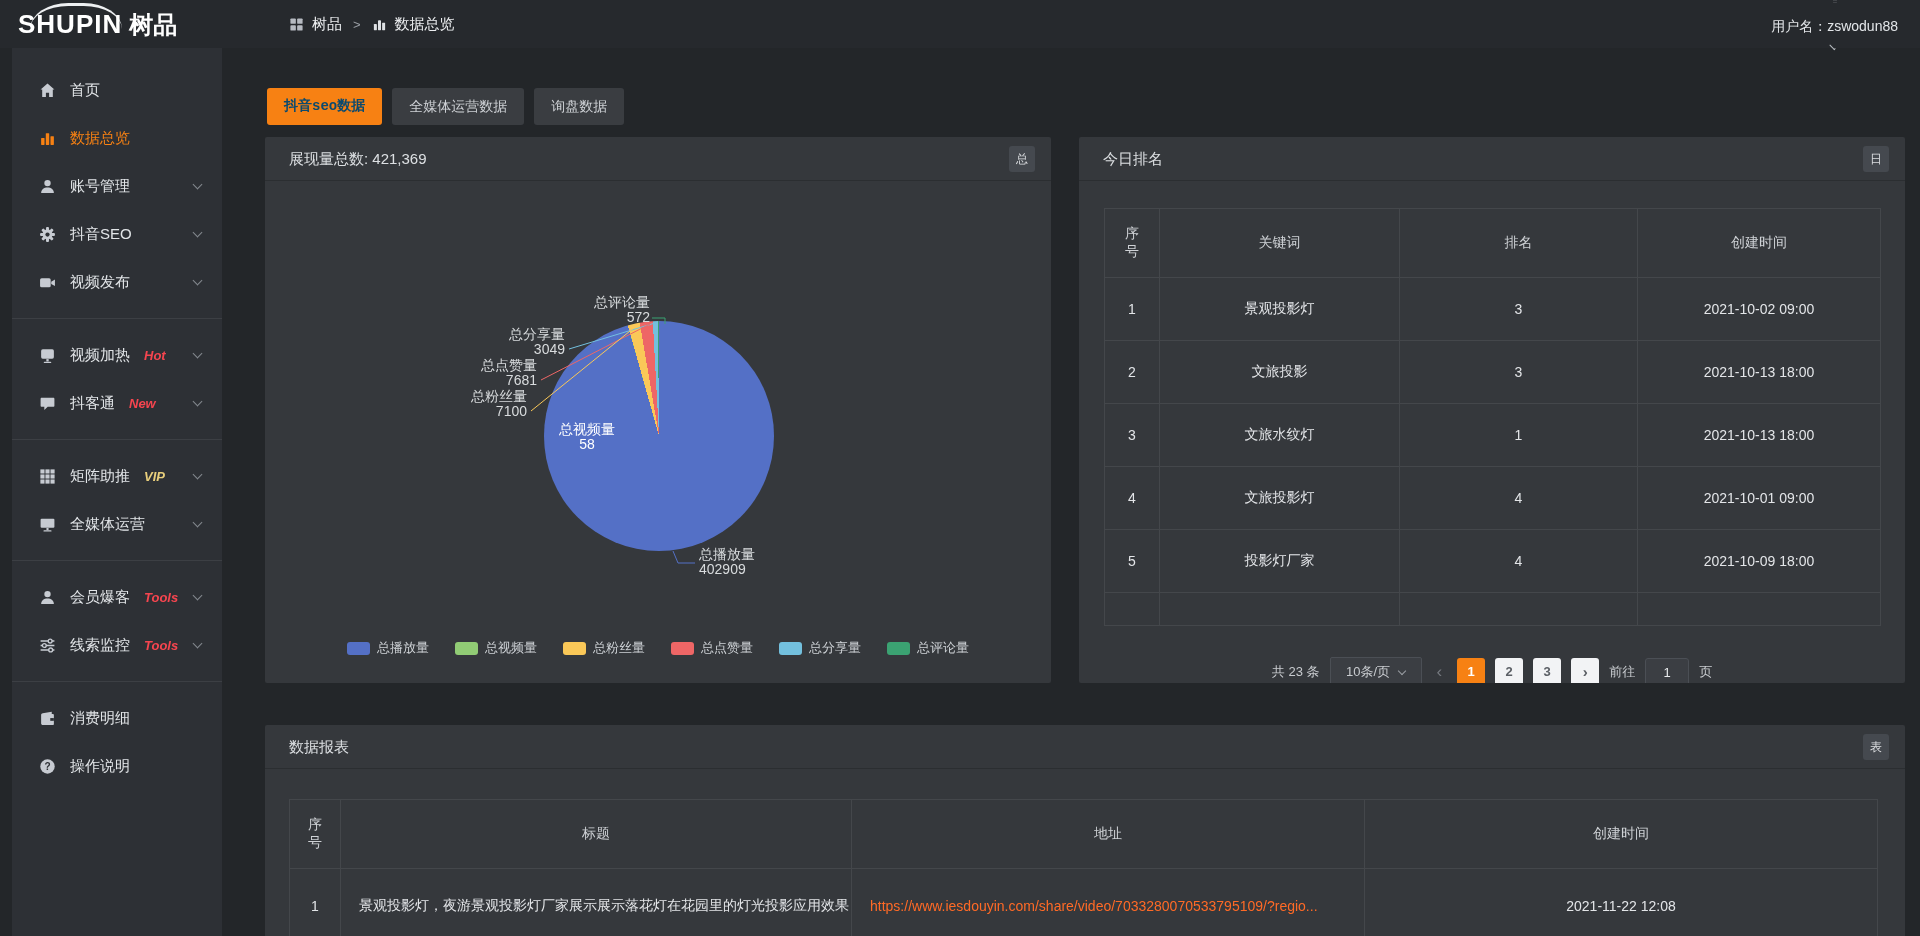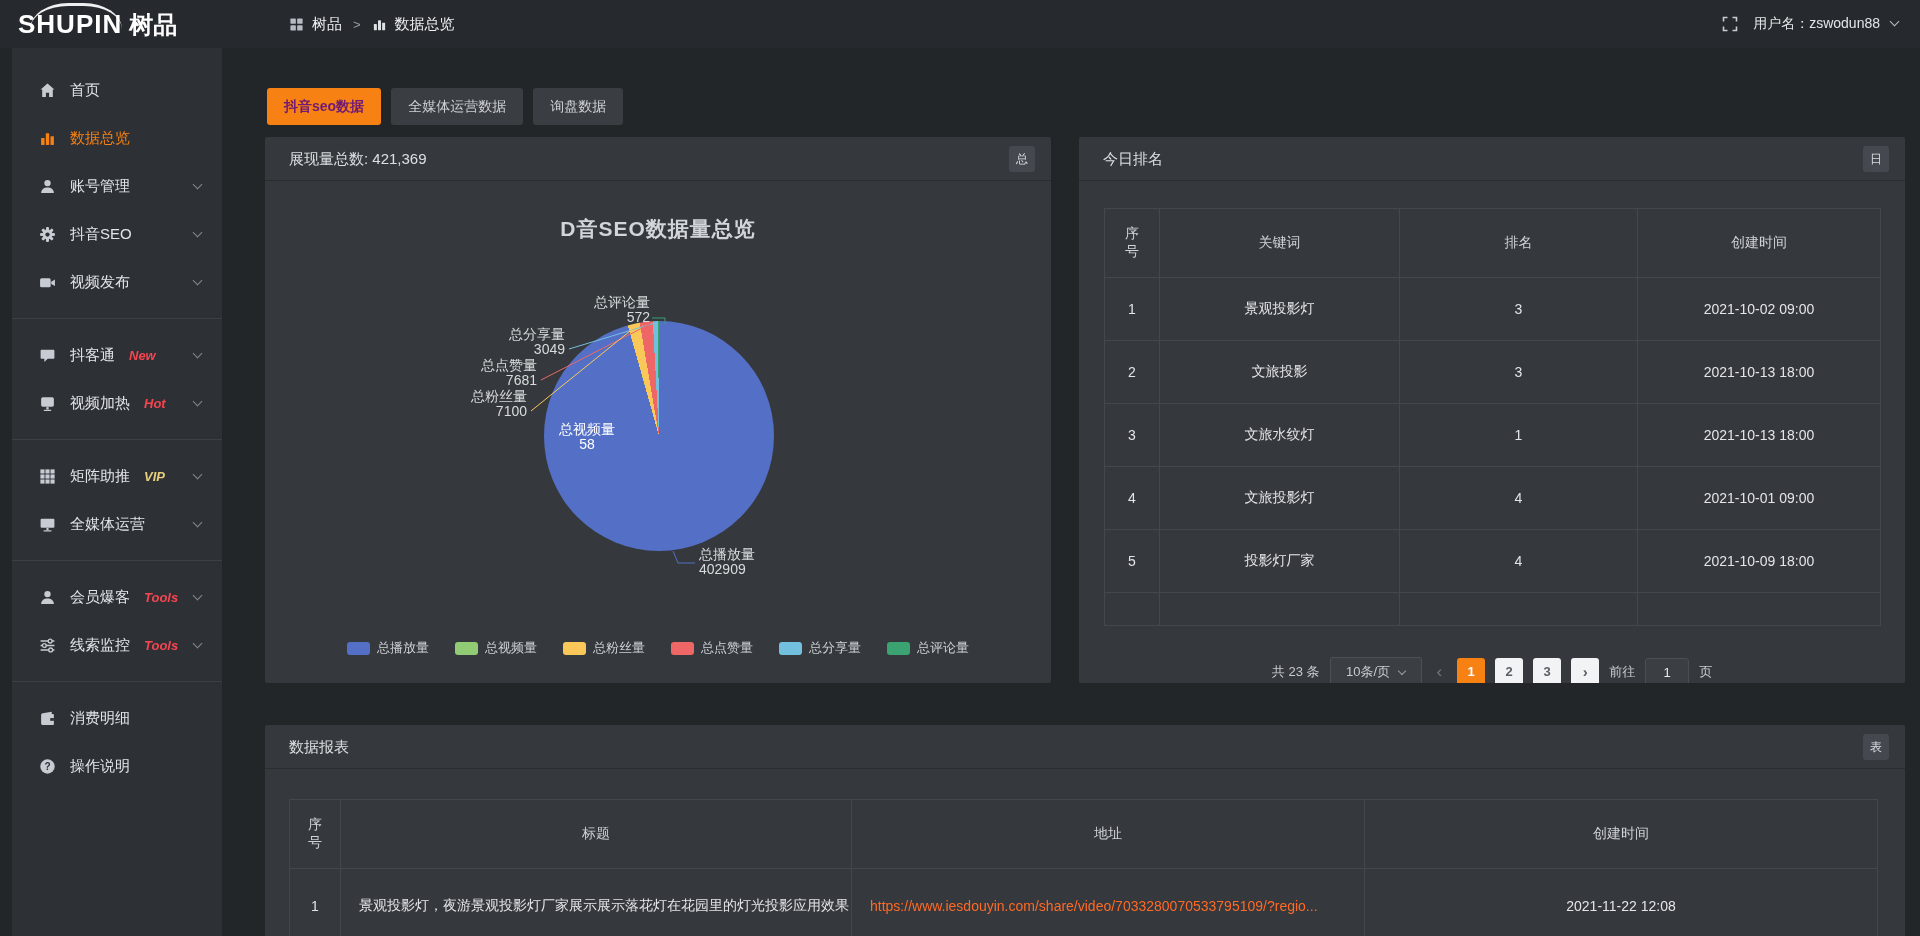--- a/index.html
+++ b/index.html
@@ -11,21 +11,21 @@
   .logo { position:absolute; left:18px; top:0; height:48px; width:240px; cursor:default; }
   .logo-arc { position:absolute; left:12px; top:3px; width:92px; height:26px;
     border-top:3px solid #eef0f2; border-radius:50% 50% 0 0 / 120% 120% 0 0; }
   .logo-text { position:absolute; left:0; top:9px; white-space:nowrap; color:#fff; font-weight:bold; }
   .logo-en { font-size:26px; letter-spacing:1px; }
   .logo-cn { font-size:24px; margin-left:7px; }
   .breadcrumb { position:absolute; left:289px; top:0; height:48px; display:flex; align-items:center; gap:8px;
     font-size:15px; color:#eceef0; }
   .bc-sep { color:#9a9ea4; font-size:13px; margin:0 3px; }
   .header-right { position:absolute; right:22px; top:0; height:48px; display:flex; align-items:center; gap:15px;
-    font-size:14px; color:#e3e6e9; }
+    font-size:14px; color:#e3e6e9;flex-direction:column; }
   .hr-caret { width:7px; height:7px; border-right:1.5px solid #b9bdc2; border-bottom:1.5px solid #b9bdc2;
     transform:rotate(45deg); margin-top:-5px; margin-left:-4px; }
 
   
   .sidebar { position:absolute; top:48px; left:12px; width:210px; height:888px; background:#2d3035; z-index:2;
     padding-top:18px; }
   .side-item { position:relative; height:48px; display:flex; align-items:center; padding-left:27px;
     cursor:pointer; color:#e2e5e8; }
   .s-icon { width:18px; display:flex; align-items:center; color:#c7cbd2; flex:none; }
   .s-icon svg { width:17px; height:17px; }
@@ -35,21 +35,21 @@
   .side-item.active, .side-item.active .s-icon { color:#f78113; }
   .s-chev { position:absolute; right:21px; top:19px; width:7px; height:7px;
     border-right:1.5px solid #84888f; border-bottom:1.5px solid #84888f; transform:rotate(45deg); }
   .side-divider { height:1px; background:#3c3f44; margin:12px 0; }
 
   
   main { position:absolute; left:210px; top:48px; width:1710px; height:888px; overflow:hidden; }
   .tabs { position:absolute; left:57px; top:40px; display:flex; gap:10px; }
   .tab { height:37px; padding:0 17px; line-height:37px; font-size:14px; background:#3a3d41; color:#ced1d5;
     border-radius:3px; cursor:pointer; }
-  .tab.active { background:#f78113; color:#701a75; font-weight:bold; }
+  .tab.active { background:#f78113; color:#0c4a6e; font-weight:bold;font-family:Liberation Mono, monospace; }
 
   .panel { position:absolute; background:#35383c; border-radius:2px; overflow:hidden; }
   .overview { left:55px; top:89px; width:786px; height:546px; }
   .ranking  { left:869px; top:89px; width:826px; height:546px; }
   .report   { left:55px; top:677px; width:1640px; height:280px; }
   .panel-head { height:44px; line-height:44px; padding:0 24px; font-size:15px; color:#dde0e3;
     border-bottom:1px solid #2b2e31; position:relative; }
   .corner-btn { position:absolute; right:16px; top:9px; width:26px; height:26px; background:#45494f;
     border-radius:3px; color:#dcdee1; font-size:12px; text-align:center; line-height:26px; cursor:pointer; }
 
@@ -205,40 +205,40 @@
       </span>
     <span class="s-label">视频发布</span>
     <span class="s-chev"></span>
   </div>
 
   <div class="side-divider"></div>
 
   <div class="side-item">
     <span class="s-icon">
       <svg viewBox="0 0 16 16">
-          <path fill="currentColor" d="M2.5 2.5 H13.5 C14.1 2.5 14.5 2.9 14.5 3.5 V10 C14.5 10.6 14.1 11 13.5 11 H8.2 L5 14 V11 H2.5 C1.9 11 1.5 10.6 1.5 10 V3.5 C1.5 2.9 1.9 2.5 2.5 2.5 Z"></path>
-        </svg>
-      </span>
-    <span class="s-label">抖客通</span>
-    <span class="s-badge">New</span>
-    <span class="s-chev"></span>
-  </div>
-
-  <div class="side-item">
-    <span class="s-icon">
-      <svg viewBox="0 0 16 16">
           <g fill="currentColor">
             <rect x="2" y="2.2" width="12" height="8.8" rx="1.5"></rect>
             <rect x="6.9" y="11.4" width="2.2" height="2.2"></rect>
             <rect x="4.5" y="13.8" width="7" height="1.3" rx="0.6"></rect>
           </g>
         </svg>
       </span>
     <span class="s-label">视频加热</span>
     <span class="s-badge">Hot</span>
+    <span class="s-chev"></span>
+  </div>
+
+  <div class="side-item">
+    <span class="s-icon">
+      <svg viewBox="0 0 16 16">
+          <path fill="currentColor" d="M2.5 2.5 H13.5 C14.1 2.5 14.5 2.9 14.5 3.5 V10 C14.5 10.6 14.1 11 13.5 11 H8.2 L5 14 V11 H2.5 C1.9 11 1.5 10.6 1.5 10 V3.5 C1.5 2.9 1.9 2.5 2.5 2.5 Z"></path>
+        </svg>
+      </span>
+    <span class="s-label">抖客通</span>
+    <span class="s-badge">New</span>
     <span class="s-chev"></span>
   </div>
 
   <div class="side-divider"></div>
 
   <div class="side-item">
     <span class="s-icon">
       <svg viewBox="0 0 16 16">
           <g fill="currentColor">
             <rect x="1.3" y="1.3" width="3.9" height="3.9"></rect>
@@ -333,21 +333,20 @@
     <div class="tab">全媒体运营数据</div>
     <div class="tab">询盘数据</div>
   </div>
 
   <section class="panel overview">
     <div class="panel-head">
       <span>展现量总数: 421,369</span>
       <span class="corner-btn">总</span>
     </div>
     <div class="chart-area">
-      <div class="pie-title">D音SEO数据量总览</div>
       <div class="pie-circle" style="background: conic-gradient(rgb(84, 112, 198) 0deg, rgb(84, 112, 198) 344.23deg, rgb(145, 204, 117) 344.23deg, rgb(145, 204, 117) 344.28deg, rgb(250, 200, 88) 344.28deg, rgb(250, 200, 88) 350.34deg, rgb(238, 102, 102) 350.34deg, rgb(238, 102, 102) 356.91deg, rgb(115, 192, 222) 356.91deg, rgb(115, 192, 222) 359.51deg, rgb(59, 162, 114) 359.51deg, rgb(59, 162, 114) 360deg);"></div>
       <svg class="callouts">
         <polyline points="387,137 400,137 400,143" fill="none" stroke-width="1" stroke="#3ba272"></polyline>
         <polyline points="304,168 390,142" fill="none" stroke-width="1" stroke="#73c0de"></polyline>
         <polyline points="276,199 385,143" fill="none" stroke-width="1" stroke="#ee6666"></polyline>
         <polyline points="266,230 370,146" fill="none" stroke-width="1" stroke="#fac858"></polyline>
         <polyline points="408,370 413,382 430,382" fill="none" stroke-width="1" stroke="#5470c6"></polyline>
       </svg>
       <div class="pie-lbl r lbl-comment">
         <div>总评论量</div>

